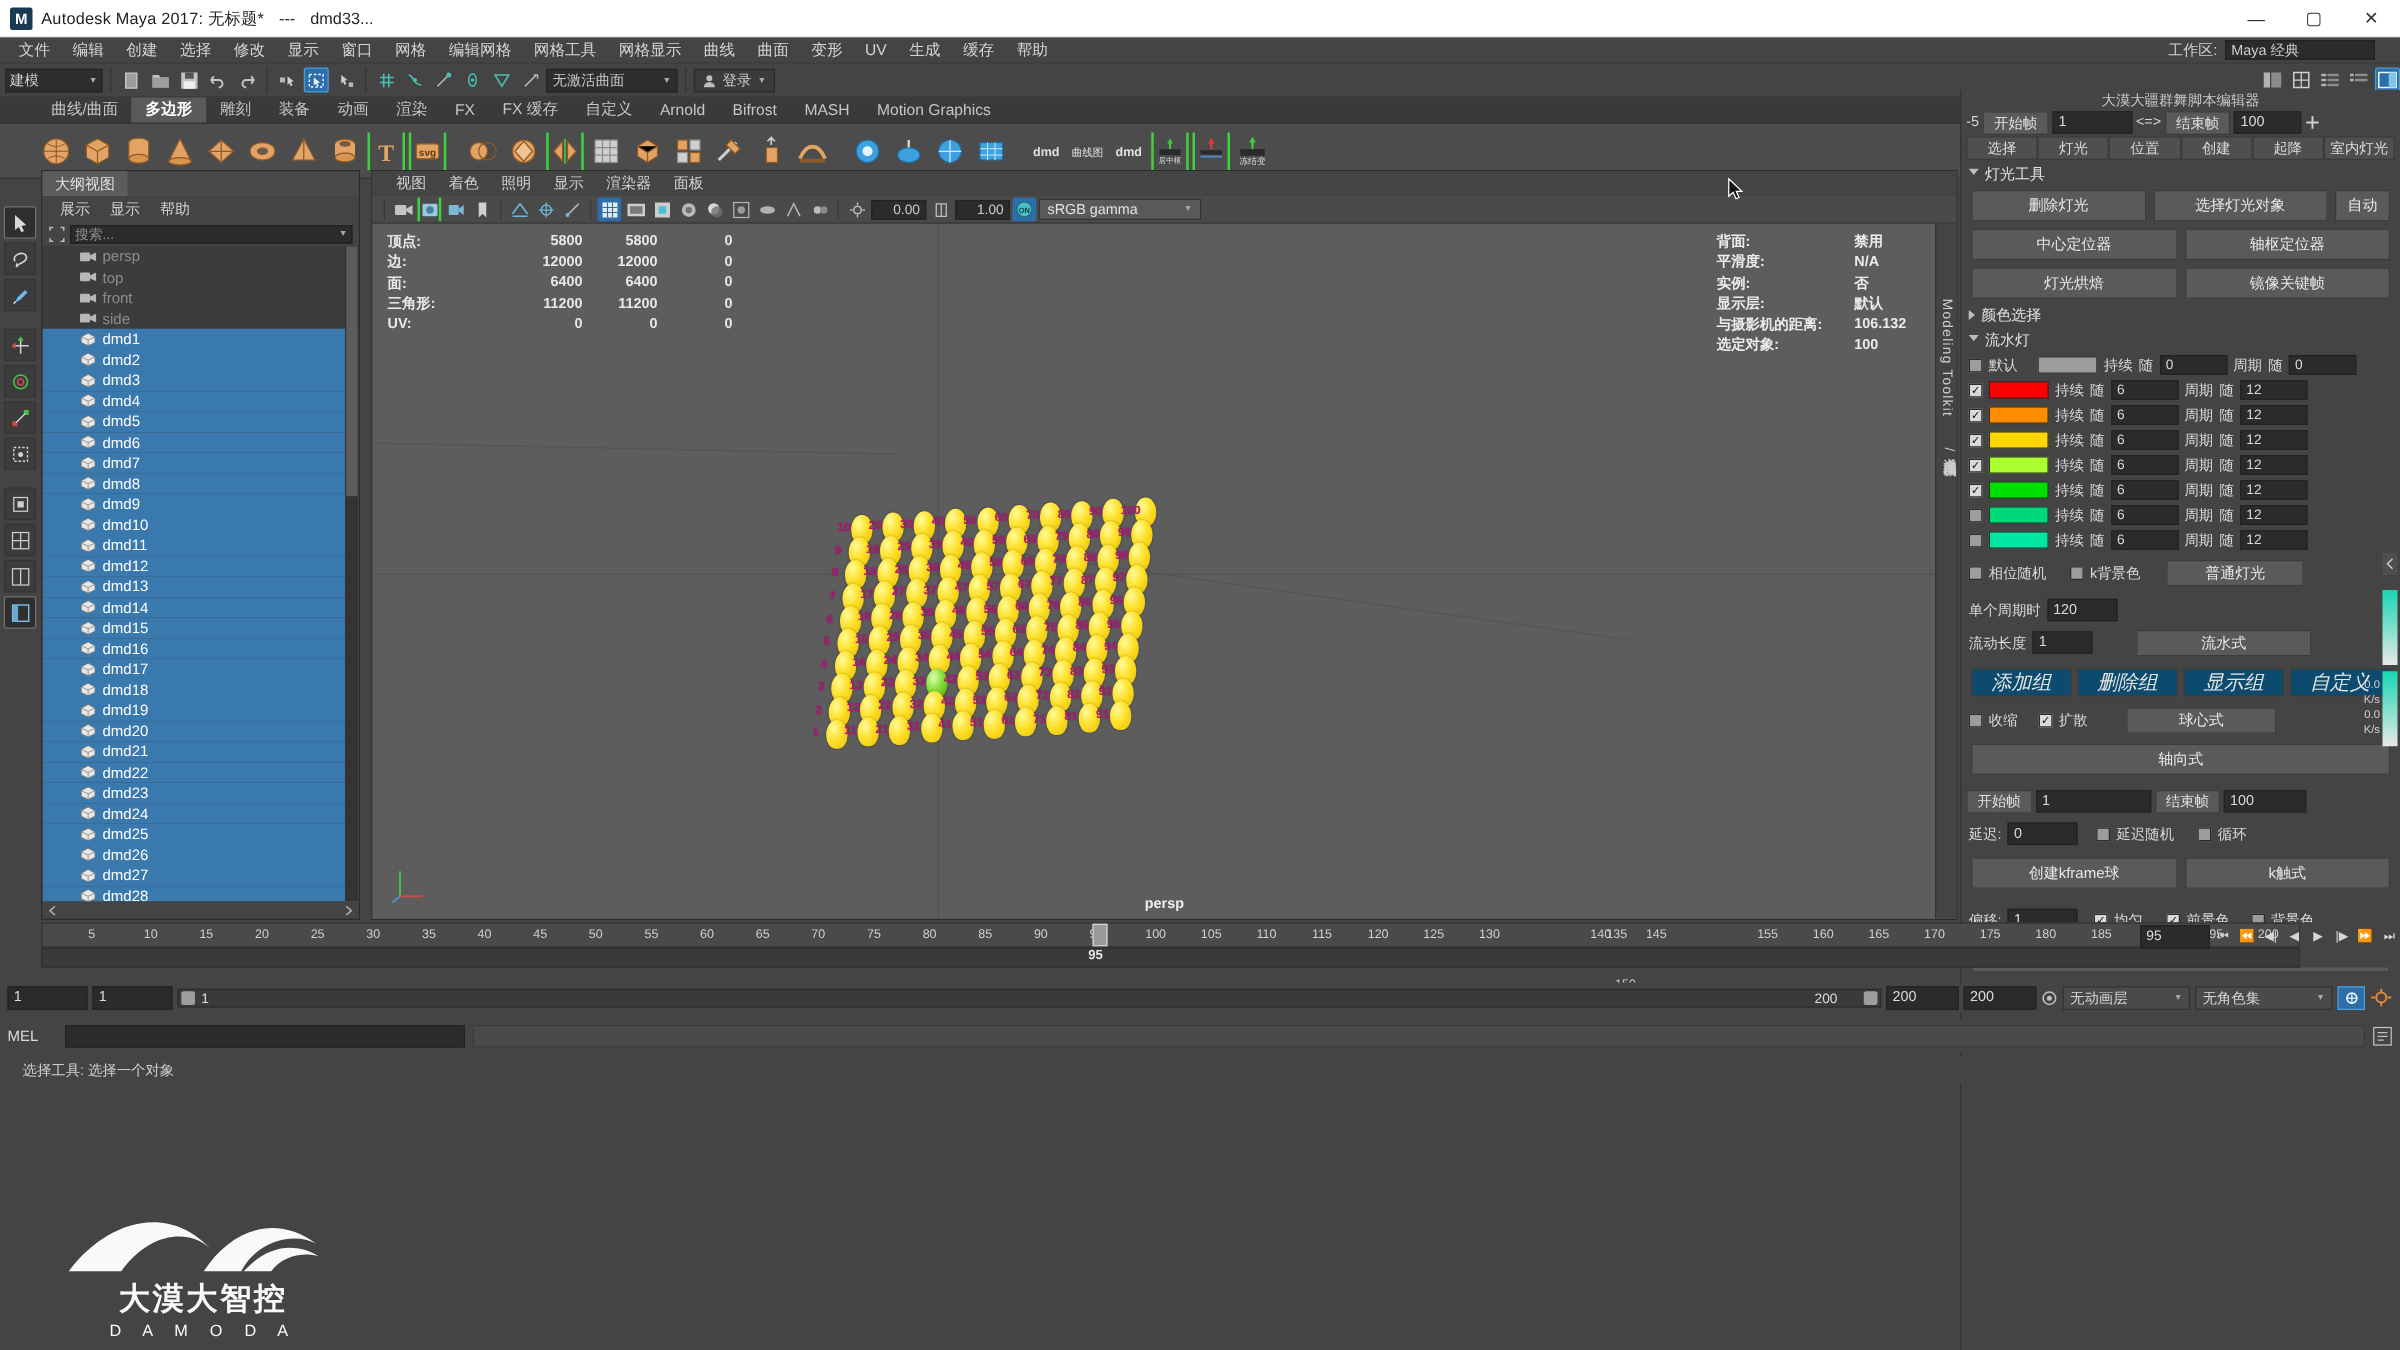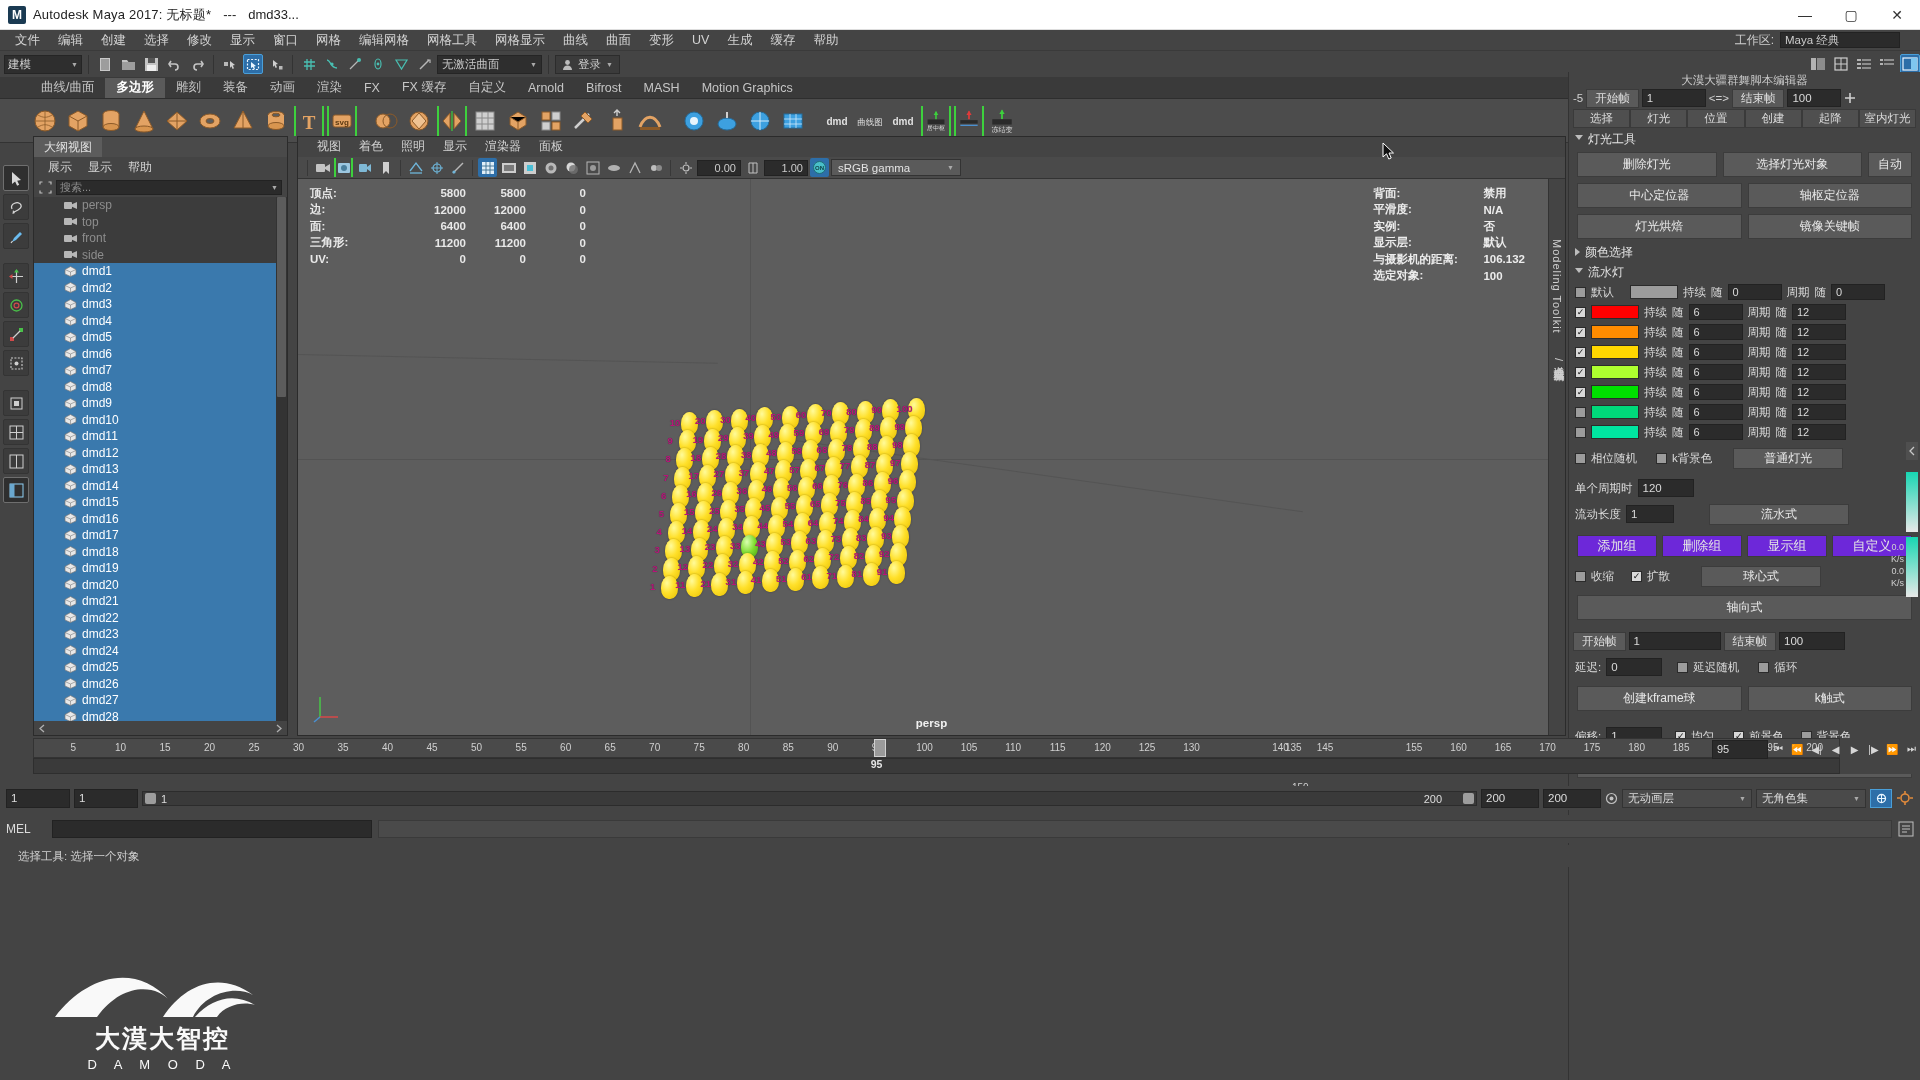--- a/index.html
+++ b/index.html
@@ -280,22 +280,22 @@
   }
   .ckbox.empty { background:#9c9c9c; }
   .swatch { width:48px;height:14px; border:1px solid #2b2b2b; flex:0 0 auto;}
   .lr-lab { font-size:11.5px; color:#dadada; }
   .lr-inp {
     width:54px; height:16px; background:#2b2b2b; border:1px solid #222; color:#dadada;
     font-size:11px; display:flex;align-items:center; padding:0 4px;
   }
   .smallbtnrow { display:flex; gap:5px; padding:3px 8px; }
   .smbtn {
-    flex:1;height:22px;background:#6d28d9;border:1px solid #3c3c3c;
-    display:flex;align-items:center;justify-content:center;font-size:13px;color:#e4e4e4;
+    flex:1;height:22px;background:#0c4a6e;border:1px solid #3c3c3c;
+    display:flex;align-items:center;justify-content:center;font-size:16px;color:#e4e4e4;font-style:italic;
   }
 
   
   .timebar {
     position:absolute; left:33px; right:0; top:738px; height:36px; background:#444;
   }
   .tl-ruler {
     position:absolute; left:0; right:80px; top:0; height:20px; background:#4a4a4a;
     border:1px solid #333;
   }
@@ -1801,21 +1801,21 @@
       <span style="position:absolute;left:18px;top:1px;font-size:11px;color:#ddd;">1</span>
       <span style="position:absolute;right:34px;top:1px;font-size:11px;color:#ddd;">200</span>
       <div style="position:absolute;right:2px;top:1px;width:11px;height:11px;background:#9d9d9d;border-radius:2px;"></div>
     </div>
     <div class="rb-inp" style="width:58px">200</div>
     <div class="rb-inp" style="width:58px">200</div>
     <svg width="13" height="13" viewBox="0 0 13 13">
         <circle cx="6.5" cy="6.5" r="5" fill="none" stroke="#c0c0c0" stroke-width="1.2"></circle>
         <circle cx="6.5" cy="6.5" r="2" fill="#c0c0c0"></circle>
       </svg>
-    <div class="rb-dd" style="width:130px">
+    <div class="rb-dd" style="width:102px">
       <span>无动画层</span>
       <span class="caret">▼</span>
     </div>
     <div class="rb-dd" style="width:110px">
       <span>无角色集</span>
       <span class="caret">▼</span>
     </div>
     <div style="width:22px;height:19px;background:#2d6ea8;border:1px solid #4a9fd8;display:flex;align-items:center;justify-content:center;">
       <svg width="13" height="13" viewBox="0 0 13 13">
           <circle cx="6.5" cy="6.5" r="4" fill="none" stroke="#eaf6ff" stroke-width="1.3"></circle>

